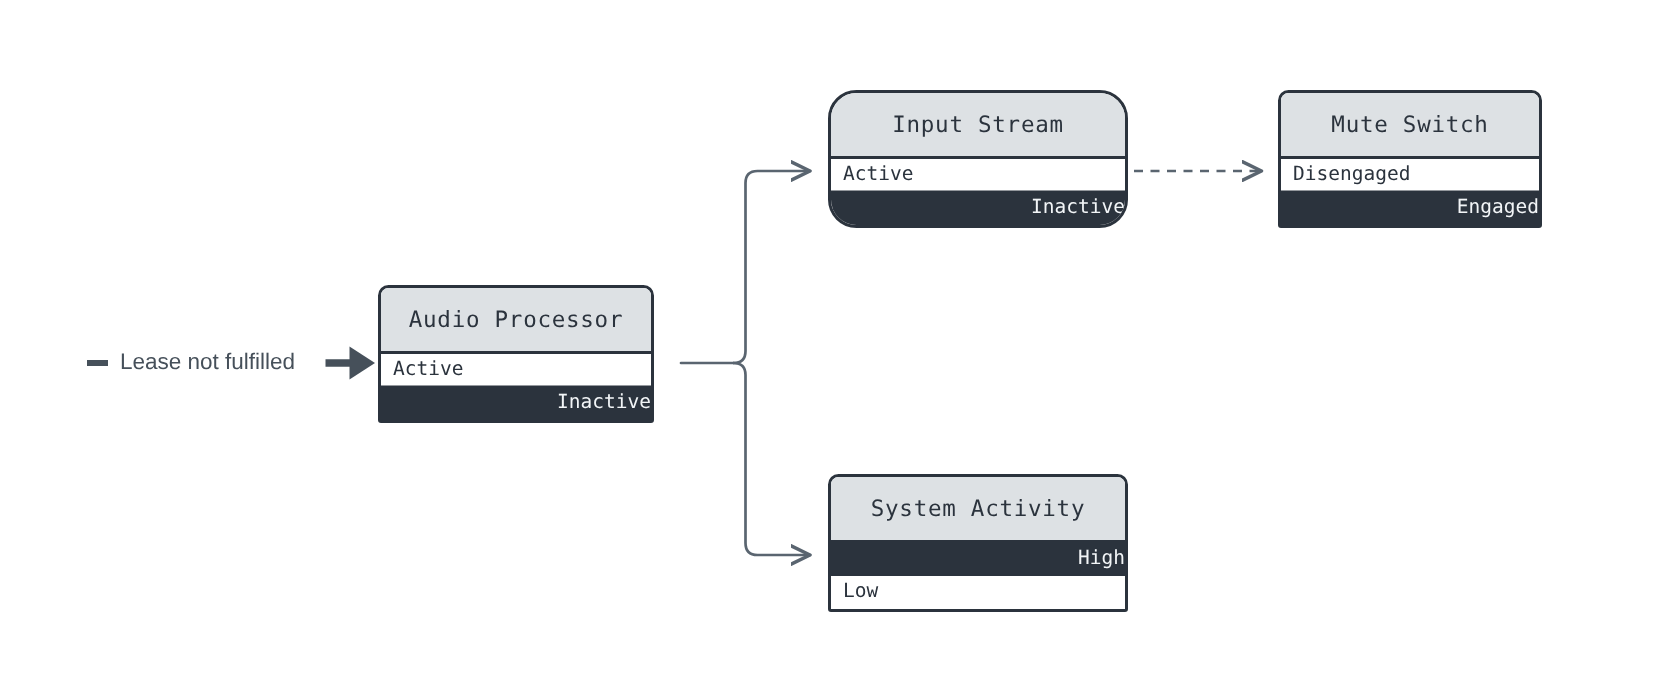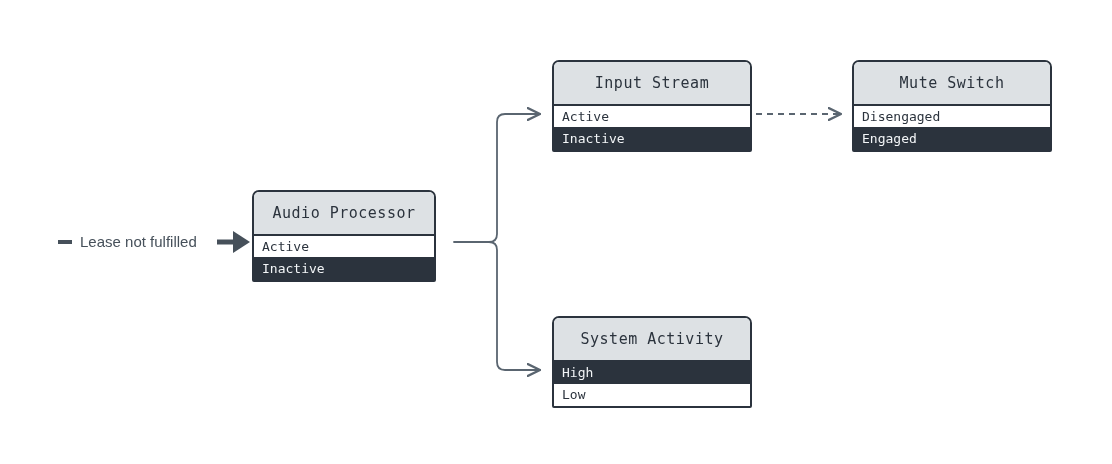--- a/index.html
+++ b/index.html
@@ -60,20 +60,21 @@
     font-size: 13px;
     white-space: nowrap;
   }
   .row.off {
     background: #ffffff;
     color: #2b333d;
   }
   .row.on {
     background: #2b333d;
     color: #f2f5f7;
+    text-align: right;
   }
   .row.sep {
     border-bottom: 1px solid #2b333d;
   }
 
   
   .entry-label {
     position: absolute;
     font-family: "Liberation Sans", sans-serif;
     font-size: 15px;
@@ -116,29 +117,29 @@
   <div class="entry-label" style="left:80px; top:232px;">Lease not fulfilled</div>
 
   <div class="node" style="left:252px; top:190px; width:184px;">
     <div class="node-header">Audio Processor</div>
     <div class="node-rows">
       <div class="row off sep">Active</div>
       <div class="row on">Inactive</div>
     </div>
   </div>
 
-  <div class="node" style="left:552px; top:60px; width:200px;">
+  <div class="node" style="left:552px; top:60px; width:200px;border-radius:19px;">
     <div class="node-header">Input Stream</div>
     <div class="node-rows">
       <div class="row off sep">Active</div>
       <div class="row on">Inactive</div>
     </div>
   </div>
 
-  <div class="node" style="left:852px; top:60px; width:200px;">
+  <div class="node" style="left:852px; top:60px; width:176px;">
     <div class="node-header">Mute Switch</div>
     <div class="node-rows">
       <div class="row off sep">Disengaged</div>
       <div class="row on">Engaged</div>
     </div>
   </div>
 
   <div class="node" style="left:552px; top:316px; width:200px;">
     <div class="node-header">System Activity</div>
     <div class="node-rows">

